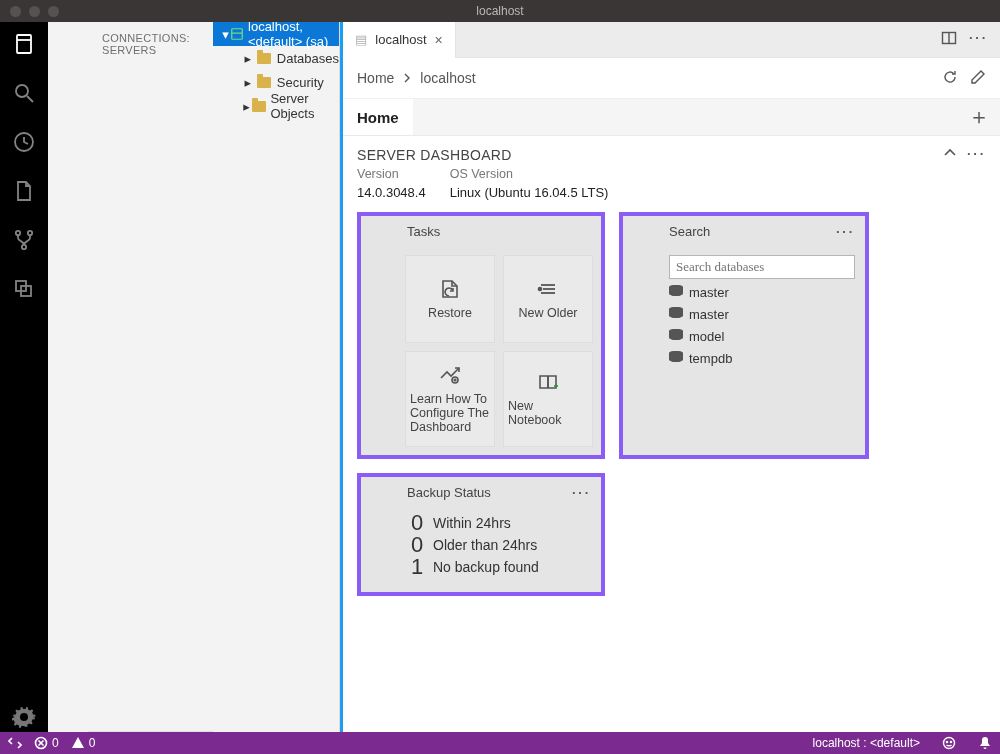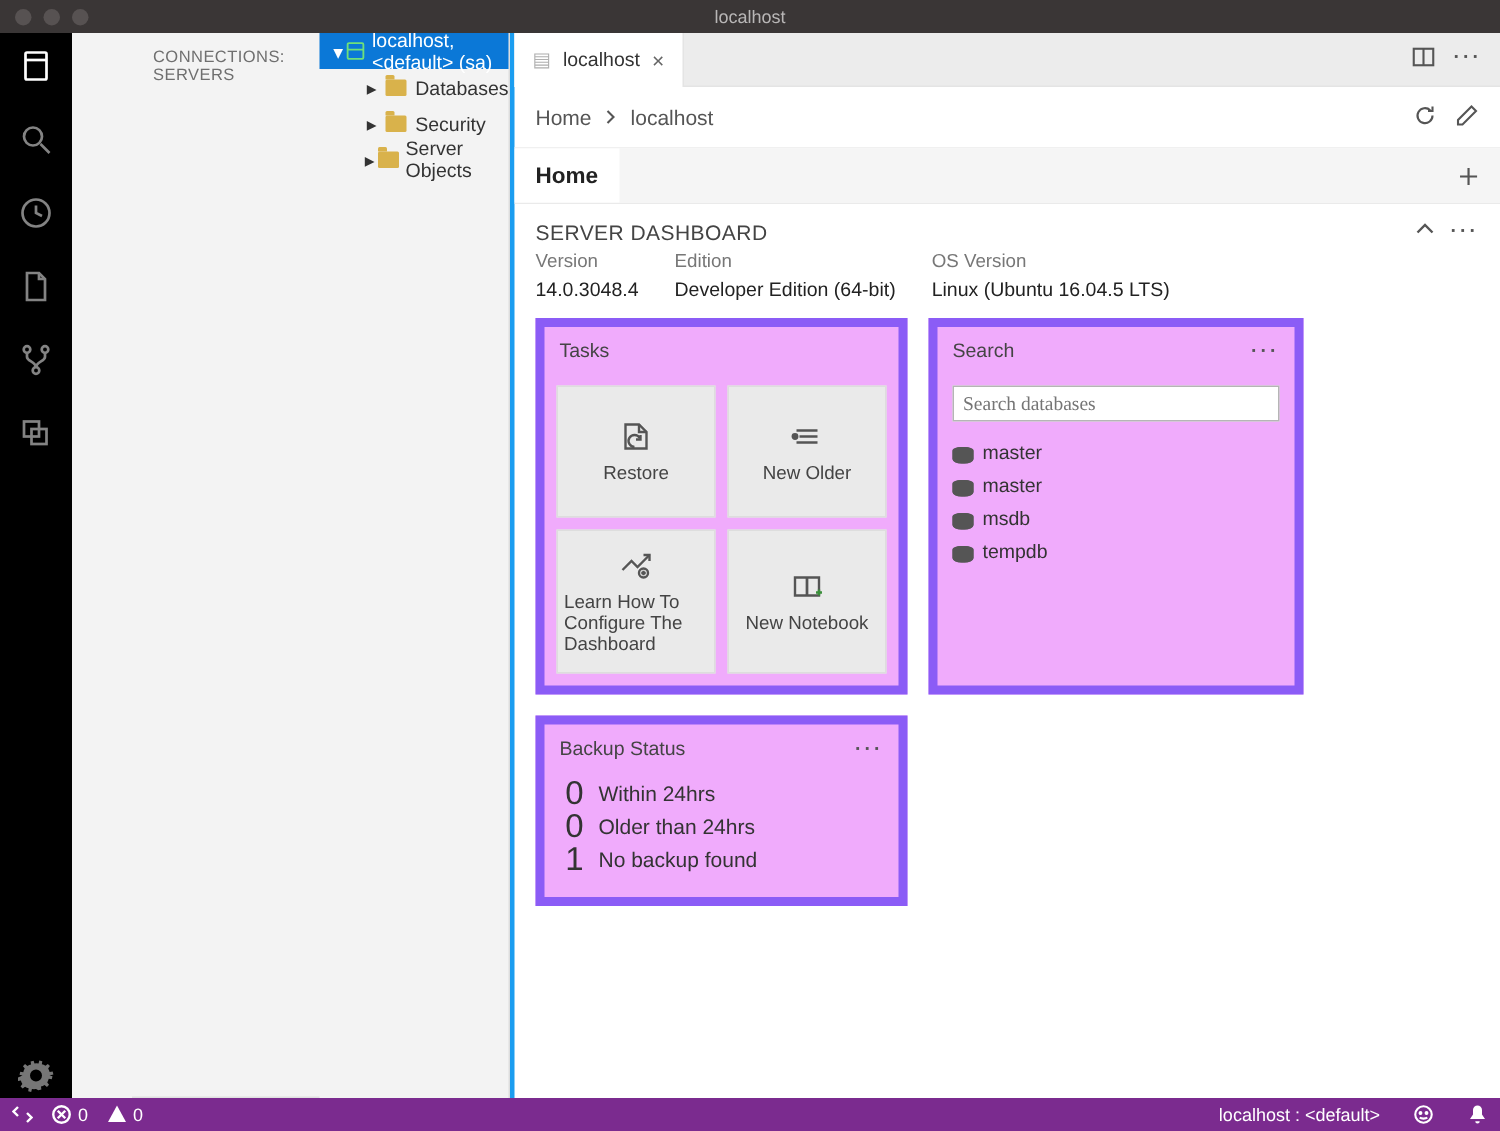--- a/index.html
+++ b/index.html
@@ -59,35 +59,35 @@
   .dash-header h2 { font-size:14px; font-weight:500; letter-spacing:.3px; color:#444; }
   .dash-header .hdr-actions { margin-left:auto; display:flex; gap:10px; color:#555; }
   .dash-header .hdr-actions svg{width:14px;height:14px;}
 
   .meta-row { display:flex; padding:0 14px 12px; gap:24px; font-size:13px; }
   .meta-row .meta-label { color:#777; font-size:12.5px; margin-bottom:4px; }
   .meta-row .meta-val { color:#222; }
   .meta-col { display:flex; flex-direction:column; }
 
   .widgets { display:flex; gap:14px; padding:0 14px; flex-wrap:wrap; }
-  .widget { background:#f0abfc; border:6px solid #8b5cf6; }
+  .widget { background:#e5e5e5; border:4px solid #8b5cf6;padding-left:36px; }
   .widget .w-head { display:flex; align-items:center; padding:8px 10px; font-size:13px; color:#444; }
   .widget .w-more { margin-left:auto; color:#555; letter-spacing:2px; cursor:pointer; }
 
   .tasks-widget { width:248px; }
   .tasks-grid { display:grid; grid-template-columns:1fr 1fr; gap:8px; padding:8px; }
   .task-card { background:#eaeaea; height:88px; border:1px solid #ddd; display:flex; flex-direction:column; align-items:center; justify-content:center; gap:6px; font-size:12.5px; color:#444; text-align:left; padding:4px; cursor:pointer; }
   .task-card.tall { height:96px; }
   .task-card svg { width:26px; height:22px; }
 
   .search-widget { width:250px; }
   .search-body { padding:8px 10px; }
   .search-input { width:100%; height:24px; border:1px solid #b5b5b5; background:#fff; padding:0 6px; font-size:13px; color:#333;font-family:Liberation Serif, serif; }
   .dblist { margin-top:6px; }
-  .dbrow { display:flex; align-items:flex-end; gap:6px; font-size:13px; color:#333; height:22px; cursor:pointer; }
+  .dbrow { display:flex; align-items:flex-start; gap:6px; font-size:13px; color:#333; height:22px; cursor:pointer; }
   .dbico { width:14px; height:11px; position:relative; }
   .dbico::before, .dbico::after { content:""; position:absolute; left:0; right:0; background:#555; }
   .dbico::before { top:0; height:4px; border-radius:6px/2px; }
   .dbico::after { top:2px; bottom:0; border-radius:0 0 6px 6px /0 0 3px 3px; background:linear-gradient(#555,#555); }
   .dbico { background:linear-gradient(#555,#555); border-radius:6px/3px; }
 
   .backup-widget { width:248px; margin:14px; }
   .backup-updated { padding:4px 10px 6px; font-style:italic; color:#666; font-size:12.5px; }
   .backup-rows { padding:4px 12px 14px; }
   .backup-row { display:flex; align-items:center; gap:8px; font-size:14px; color:#333; height:22px;}
@@ -251,24 +251,20 @@
               <polyline points="2 9 7 4 12 9"></polyline>
             </svg></span>
         <span class="ellipsis">···</span>
       </div>
     </div>
 
     <div class="meta-row">
       <div class="meta-col">
         <span class="meta-label">Version</span>
         <span class="meta-val">14.0.3048.4</span>
-      </div>
-      <div class="meta-col">
-        <span class="meta-label">Edition</span>
-        <span class="meta-val">Developer Edition (64-bit)</span>
       </div>
       <div class="meta-col">
         <span class="meta-label">OS Version</span>
         <span class="meta-val">Linux (Ubuntu 16.04.5 LTS)</span>
       </div>
     </div>
 
     <div class="widgets">
 
       <div class="widget tasks-widget">
@@ -327,21 +323,21 @@
             <div class="dbrow">
                 <span class="dbico"></span>
                 <span>master</span>
               </div>
             <div class="dbrow">
                 <span class="dbico"></span>
                 <span>master</span>
               </div>
             <div class="dbrow">
                 <span class="dbico"></span>
-                <span>msdb</span>
+                <span>model</span>
               </div>
             <div class="dbrow">
                 <span class="dbico"></span>
                 <span>tempdb</span>
               </div>
           </div>
         </div>
       </div>
     </div>
 

